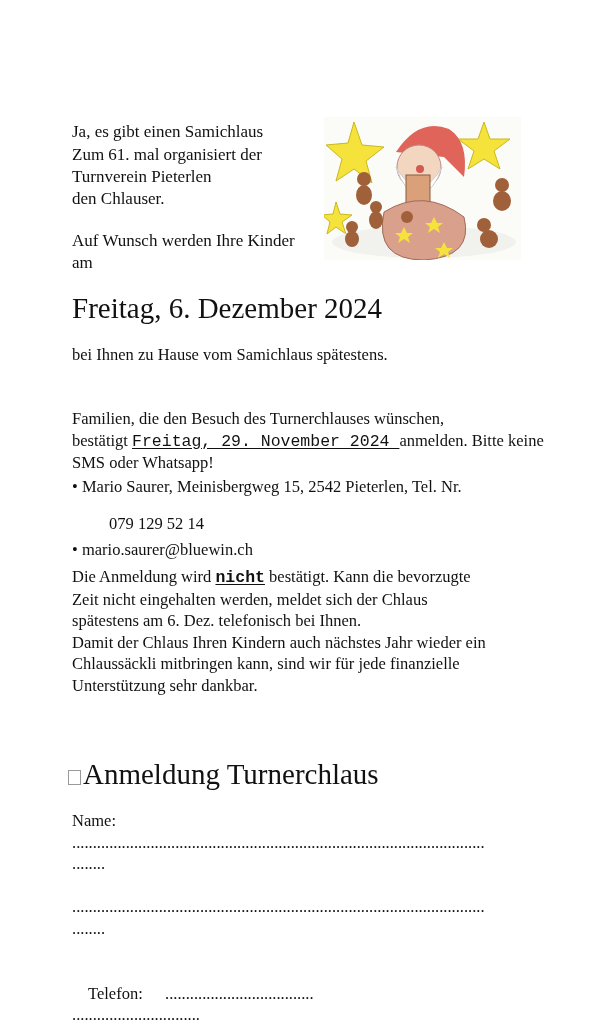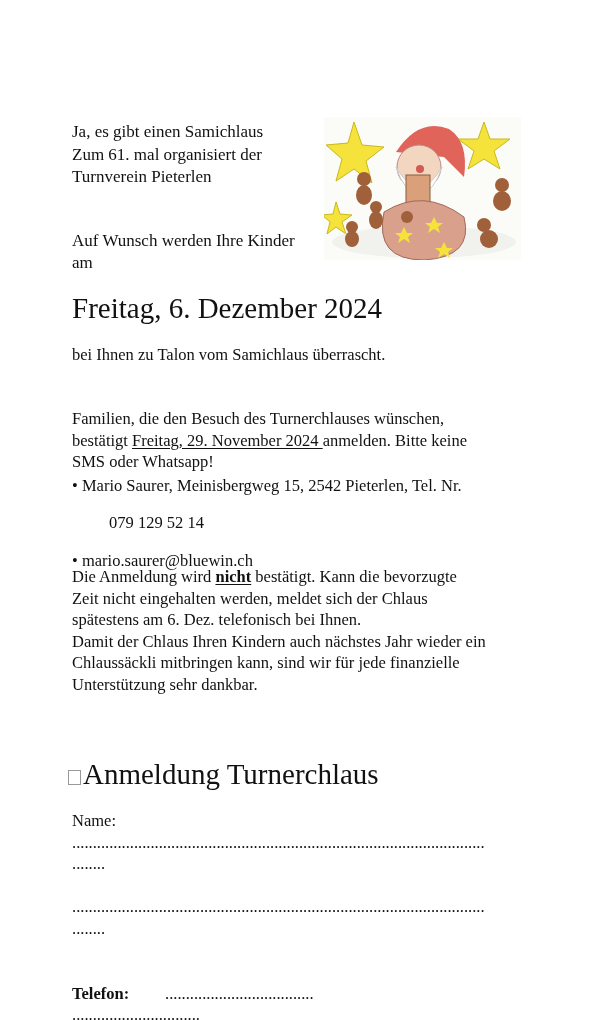--- a/index.html
+++ b/index.html
@@ -2,33 +2,34 @@
 <html><head>
   <meta charset="utf-8">
   <style>
     html, body { margin:0; padding:0; background:#ffffff; }
     body { width:610px; height:1020px; position:relative; overflow:hidden;
       font-family:"Liberation Serif","DejaVu Serif",serif; color:#111; }
     .abs { position:absolute; }
     .t17 { font-size:17px; line-height:22px; }
     .t16 { font-size:16.5px; line-height:21.5px; }
     .big { font-size:29px; line-height:28px; }
-    u { text-decoration:underline; text-underline-offset:2px; }
+    u { text-decoration:underline; text-underline-offset:2px;font-family:Liberation Mono, monospace; }
     .illu { position:absolute; left:324px; top:117px; width:197px; height:143px; }
     .dots { letter-spacing:0; white-space:nowrap; overflow:hidden; }
     .box { display:inline-block; width:11px; height:13px; border:1px solid #999; vertical-align:-1px; margin-right:2px; }
   </style>
 </head>
 <body>
 
 <div class="abs t17" style="left:72px;top:95px;margin-top:26px;">Ja, es gibt einen Samichlaus</div>
 
 <div class="abs t17" style="left:72px;top:144px;">
   <div>Zum 61. mal organisiert der</div>
   <div>Turnverein Pieterlen</div>
+  <div>den Chlauser.</div>
 </div>
 
 <div class="abs t17" style="left:72px;top:230px;">
   <div>Auf Wunsch werden Ihre Kinder</div>
   <div>am</div>
 </div>
 
 <svg class="illu" viewBox="0 0 197 143">
   <rect width="197" height="143" fill="#fbfbf8"></rect>
   <polygon points="30,5 38,28 60,30 42,44 48,66 30,52 12,64 18,42 2,28 24,26" fill="#f5e23a" stroke="#c9b820" stroke-width="1"></polygon>
@@ -56,29 +57,29 @@
     <circle cx="178" cy="68" r="7"></circle>
       <ellipse cx="178" cy="84" rx="9" ry="10"></ellipse>
     <circle cx="160" cy="108" r="7"></circle>
       <ellipse cx="165" cy="122" rx="9" ry="9"></ellipse>
     <circle cx="83" cy="100" r="6"></circle>
   </g>
 </svg>
 
 <div class="abs big" style="left:72px;top:294px;">Freitag, 6. Dezember 2024</div>
 
-<div class="abs t16" style="left:72px;top:344px;">bei Ihnen zu Talon vom Samichlaus überrascht.</div>
+<div class="abs t16" style="left:72px;top:344px;">bei Ihnen zu Hause vom Samichlaus spätestens.</div>
 
 <div class="abs t16" style="left:72px;top:408px;width:480px;">
   <div>Familien, die den Besuch des Turnerchlauses wünschen,</div>
   <div><span>bestätigt </span><u>Freitag, 29. November 2024 </u><span>anmelden. Bitte keine</span></div>
   <div>SMS oder Whatsapp!</div>
   <div style="margin-top:2px;"><span>•</span> <span>Mario Saurer, Meinisbergweg 15, 2542 Pieterlen, Tel. Nr.</span></div>
   <div style="padding-left:37px;margin-top:16px;">079 129 52 14</div>
-  <div style="margin-top:16px;font-family:Liberation Serif, serif;"><span>•</span> <span>mario.saurer@bluewin.ch</span></div>
+  <div style="margin-top:4px;font-family:Liberation Serif, serif;"><span>•</span> <span>mario.saurer@bluewin.ch</span></div>
 </div>
 
 <div class="abs t16" style="left:72px;top:566px;width:480px;">
   <div><span>Die Anmeldung wird </span><u><b>nicht</b></u><span> bestätigt. Kann die bevorzugte</span></div>
   <div>Zeit nicht eingehalten werden, meldet sich der Chlaus</div>
   <div>spätestens am 6. Dez. telefonisch bei Ihnen.</div>
   <div>Damit der Chlaus Ihren Kindern auch nächstes Jahr wieder ein</div>
   <div>Chlaussäckli mitbringen kann, sind wir für jede finanzielle</div>
   <div>Unterstützung sehr dankbar.</div>
 </div>
@@ -89,16 +90,16 @@
   <div>Name:</div>
   <div class="dots">....................................................................................................</div>
   <div class="dots">........</div>
 </div>
 
 <div class="abs t16" style="left:72px;top:896px;width:465px;">
   <div class="dots">....................................................................................................</div>
   <div class="dots">........</div>
 </div>
 
-<div class="abs t16" style="left:72px;top:983px;font-weight:bold;">Telefon:</div>
+<div class="abs t16" style="left:88px;top:983px;">Telefon:</div>
 <div class="abs t16 dots" style="left:165px;top:983px;width:165px;">....................................</div>
 <div class="abs t16" style="left:366px;top:1026px;">Bevorzugte Zeit:</div>
 <div class="abs t16 dots" style="left:72px;top:1004px;width:140px;">...............................</div>
 
 </body></html>

